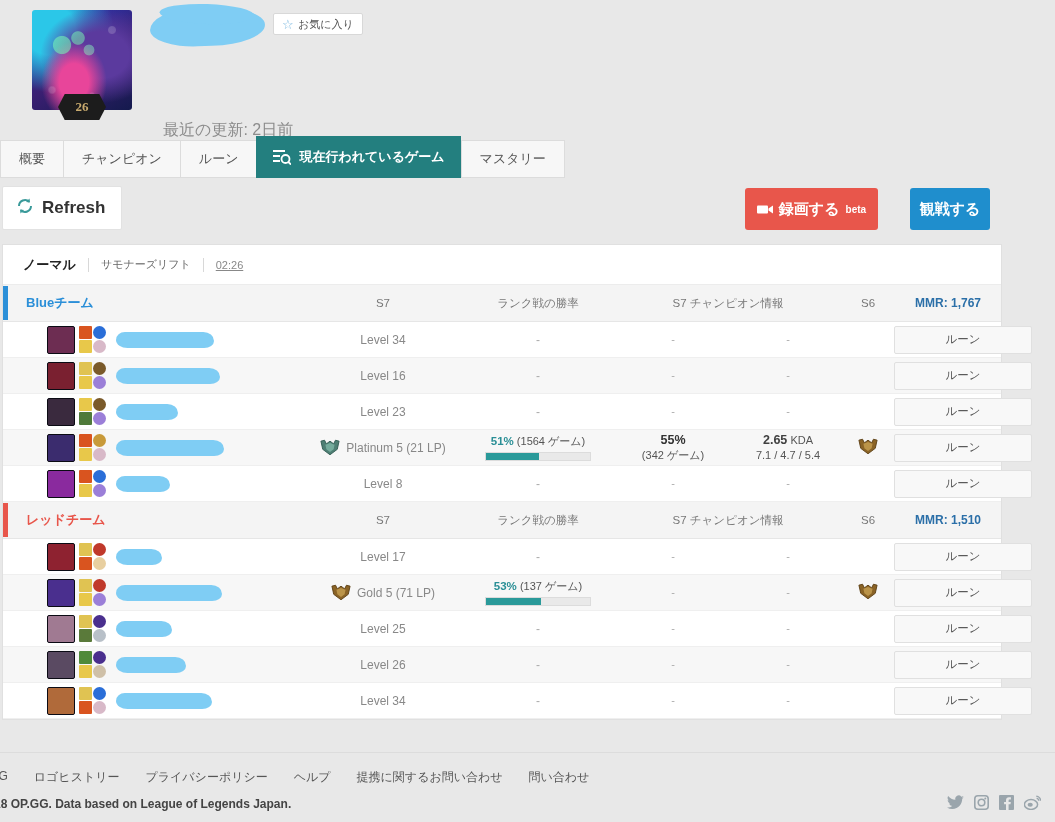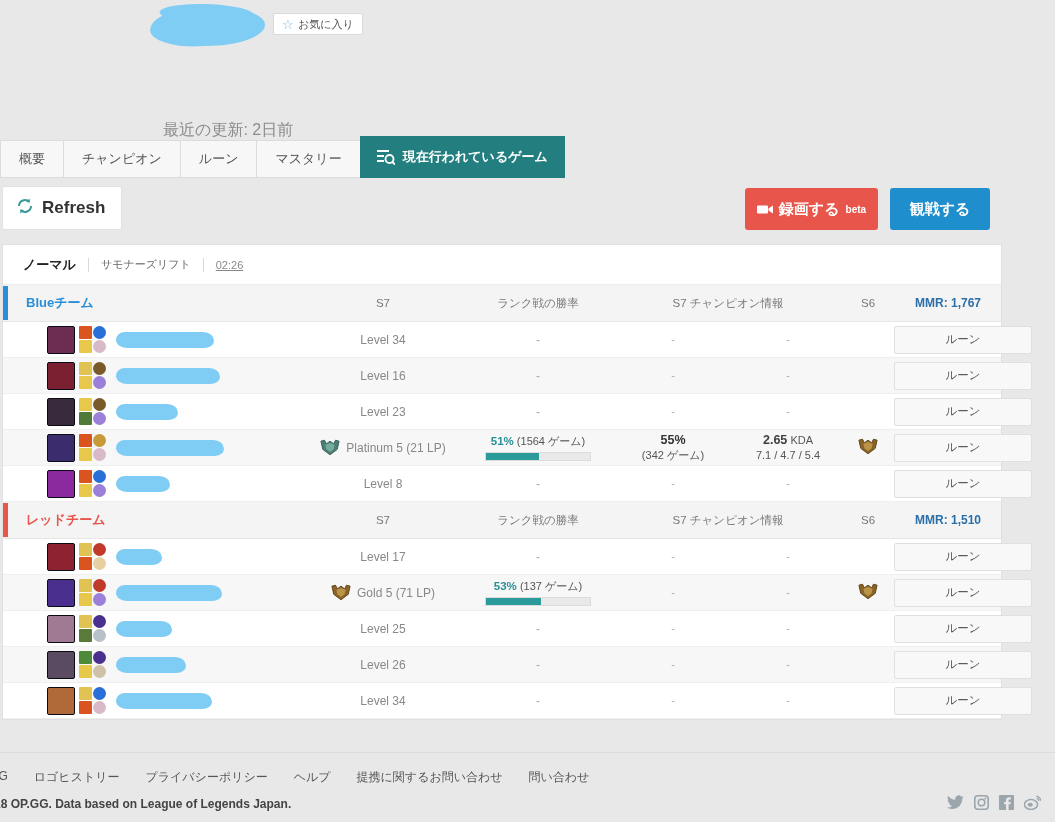--- a/index.html
+++ b/index.html
@@ -87,21 +87,21 @@
     font-size:17px; font-weight:bold; color:#333;
   }
   .rec-btn {
     position:absolute; right:124px; top:2px; width:133px; height:42px;
     background:#e8564b; border:none; border-radius:3px; color:#fff;
     display:flex; align-items:center; justify-content:center; gap:5px;
     font-size:15px; font-weight:bold; cursor:pointer;
   }
   .rec-beta { font-size:10px; font-weight:bold; vertical-align:super; margin-left:1px; }
   .watch-btn {
-    position:absolute; right:12px; top:2px; width:100px; height:42px;
+    position:absolute; right:12px; top:2px; width:80px; height:42px;
     background:#1f8ecd; border:none; border-radius:3px; color:#fff;
     font-size:15px; font-weight:bold; cursor:pointer;
   }
 
   
   .panel { position:absolute; left:2px; top:244px; width:1000px; background:#fff; border:1px solid #e0e0e0; }
   .game-meta { height:40px; display:flex; align-items:center; padding:0 0 0 20px; background:#fff; border-bottom:1px solid #ececec; }
   .gm-mode { font-weight:bold; font-size:13px; color:#222; }
   .gm-sep { width:1px; height:14px; background:#d8d8d8; margin:0 12px; }
   .gm-map { font-size:11px; color:#666; }
@@ -159,53 +159,57 @@
   .f-copy { position:absolute; left:-30px; top:44px; font-size:12px; color:#444; font-weight:bold; }
   .socials { position:absolute; right:14px; top:42px; display:flex; gap:10px; color:#9aa5ac; }
   .socials span { cursor:pointer; display:flex; align-items:center; }
 </style>
 </head>
 <body>
 
 <div class="page">
 
   <div class="profile">
+    <div class="avatar-wrap">
+      <div class="avatar"></div>
+      <div class="level-badge">26</div>
+    </div>
     <div class="summoner-name-blob"></div>
     <div class="fav-btn">
       <span class="star">☆</span>
       <span>お気に入り</span>
     </div>
     <div class="update-note">最近の更新: 2日前</div>
   </div>
 
   <div class="tabs">
     <div class="tab">
         <span>概要</span>
       </div>
     <div class="tab">
         <span>チャンピオン</span>
       </div>
     <div class="tab">
         <span>ルーン</span>
-      </div>
-    <div class="tab">
-        <span>マスタリー</span>
       </div>
     <div class="tab active">
       <span class="tab-icon">
         <svg width="18" height="16" viewBox="0 0 18 16">
             <rect x="0" y="1" width="12" height="2" fill="#fff"></rect>
             <rect x="0" y="6" width="7" height="2" fill="#fff"></rect>
             <rect x="0" y="11" width="7" height="2" fill="#fff"></rect>
             <circle cx="12.5" cy="10" r="4" fill="none" stroke="#fff" stroke-width="1.8"></circle>
             <line x1="15.2" y1="12.8" x2="18" y2="15.6" stroke="#fff" stroke-width="1.8"></line>
           </svg>
       </span>
       <span>現在行われているゲーム</span>
     </div>
+    <div class="tab">
+        <span>マスタリー</span>
+      </div>
   </div>
 
   <div class="toolbar">
     <div class="refresh-btn">
       <span>
         <svg width="20" height="20" viewBox="0 0 20 20">
           <path d="M4 10a6 6 0 0 1 10.2-4.2" fill="none" stroke="#3a9a9a" stroke-width="2"></path>
           <path d="M16 10a6 6 0 0 1-10.2 4.2" fill="none" stroke="#3a9a9a" stroke-width="2"></path>
           <path d="M14.5 2.5 L15 6.5 L11 6" fill="#3a9a9a"></path>
           <path d="M5.5 17.5 L5 13.5 L9 14" fill="#3a9a9a"></path>

